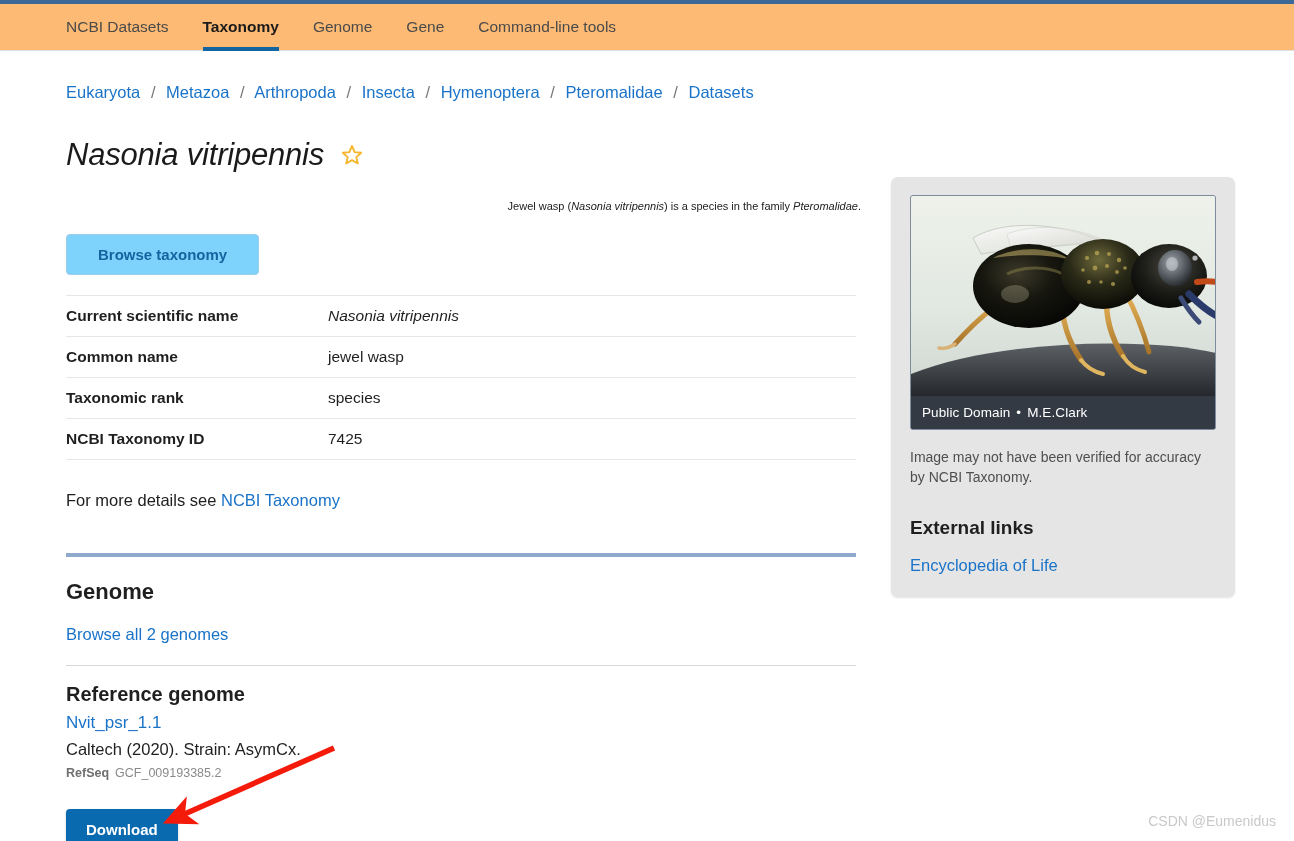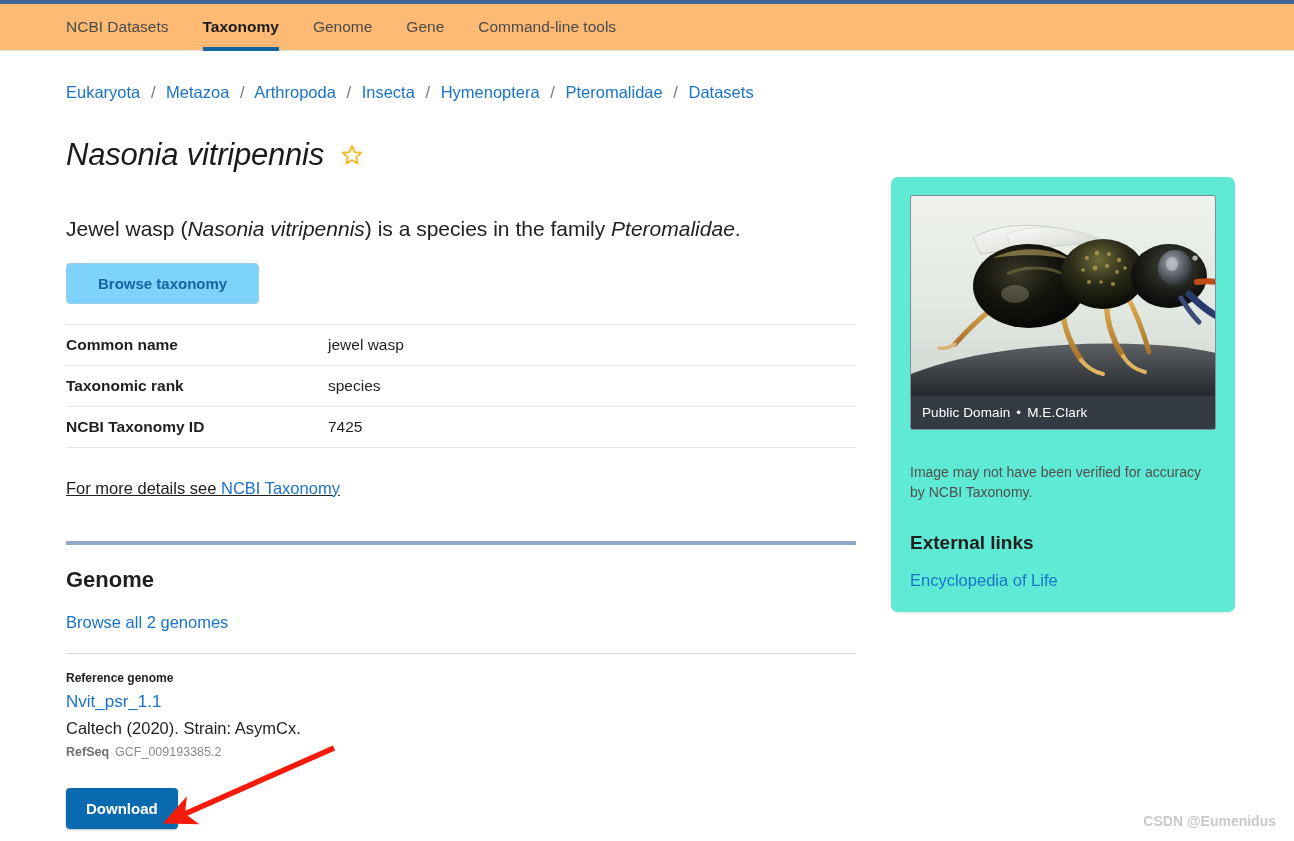--- a/index.html
+++ b/index.html
@@ -106,23 +106,24 @@
     letter-spacing: -0.2px;
   }
   .star-icon {
     margin-left: 16px;
     display: inline-flex;
     align-items: center;
     cursor: pointer;
   }
 
   .lede {
-    font-size: 21px;
-    margin-top: 44px;
+    font-size: 11px;
+    margin-top: 27px;
     color: #212121;
+    text-align: right;
   }
   .lede i { font-style: italic; }
 
   
   .btn-outline {
     margin-top: 22px;
     display: inline-block;
     border: 1px solid #9ecbe8;
     border-radius: 4px;
     color: #1464a0;
@@ -157,21 +158,20 @@
     vertical-align: top;
   }
   table.info td.italic { font-style: italic; }
 
   
   .details {
     margin-top: 27px;
     font-size: 16.5px;
     line-height: 26px;
     color: #212121;
-    text-decoration: underline;
   }
   .details a, .link {
     color: #1a73c8;
     text-decoration: none;
     cursor: pointer;
   }
 
   
   .section-rule {
     margin-top: 40px;
@@ -194,21 +194,21 @@
     cursor: pointer;
   }
   .thin-rule {
     margin-top: 21px;
     width: 790px;
     height: 1px;
     background: #d9d9d9;
   }
   .ref-label {
     margin-top: 17px;
-    font-size: 12px;
+    font-size: 20px;
     font-weight: bold;
     color: #1f1f1f;
   }
   .asm-name {
     margin-top: 7px;
     font-size: 17px;
     color: #1a73c8;
     text-decoration: none;
     display: inline-block;
     cursor: pointer;
@@ -239,21 +239,21 @@
     border-radius: 4px;
     padding: 12px 20px;
     cursor: pointer;
     box-shadow: 0 1px 2px rgba(0,0,0,0.25);
     font-family: "Liberation Sans", sans-serif;
   }
 
   
   .side-panel {
     width: 344px;
-    background: #5eead4;
+    background: #e5e5e5;
     border-radius: 7px;
     padding: 18px 19px 22px 19px;
     box-sizing: border-box;
     box-shadow: 0 1px 2px rgba(0,0,0,0.12);
   }
   .photo-card {
     border: 1px solid #7f8c9e;
     border-radius: 3px;
     overflow: hidden;
     background: #343a44;
@@ -267,21 +267,21 @@
   .photo svg { display: block; }
   .photo-caption {
     background: #343a44;
     color: #ffffff;
     font-size: 13.5px;
     padding: 9px 11px;
     letter-spacing: 0.1px;
   }
   .photo-caption .dot { margin: 0 6px; }
   .disclaimer {
-    margin-top: 32px;
+    margin-top: 17px;
     font-size: 14px;
     line-height: 20px;
     color: #4f4f4f;
   }
   h3.ext-title {
     font-size: 19px;
     font-weight: bold;
     color: #1f1f1f;
     margin: 30px 0 0 0;
   }
@@ -303,21 +303,20 @@
   }
 
   
   .watermark {
     position: absolute;
     right: 18px;
     bottom: 12px;
     font-size: 14px;
     color: #c9c9c9;
     user-select: none;
-    font-weight: bold;
   }
 </style>
 </head>
 <body>
 
 <div class="top-strip"></div>
 
 <div class="navbar">
   <div class="nav-item">
     <span>NCBI Datasets</span>
@@ -366,20 +365,24 @@
     </div>
 
     <div class="lede">
       <span>Jewel wasp (</span><i>Nasonia vitripennis</i><span>) is a species in the family </span><i>Pteromalidae</i><span>.</span>
     </div>
 
     <button class="btn-outline">Browse taxonomy</button>
 
     <table class="info">
       <tbody>
+        <tr>
+          <th>Current scientific name</th>
+          <td class="italic">Nasonia vitripennis</td>
+        </tr>
         <tr>
           <th>Common name</th>
           <td>jewel wasp</td>
         </tr>
         <tr>
           <th>Taxonomic rank</th>
           <td>species</td>
         </tr>
         <tr>
           <th>NCBI Taxonomy ID</th>

